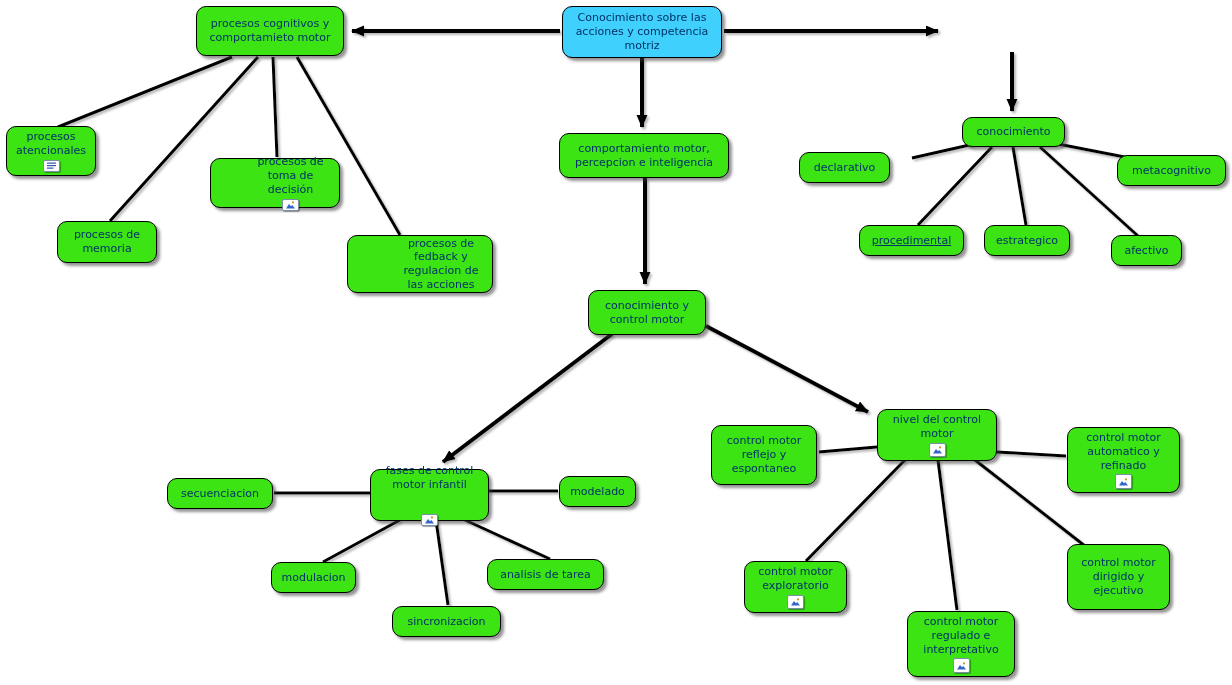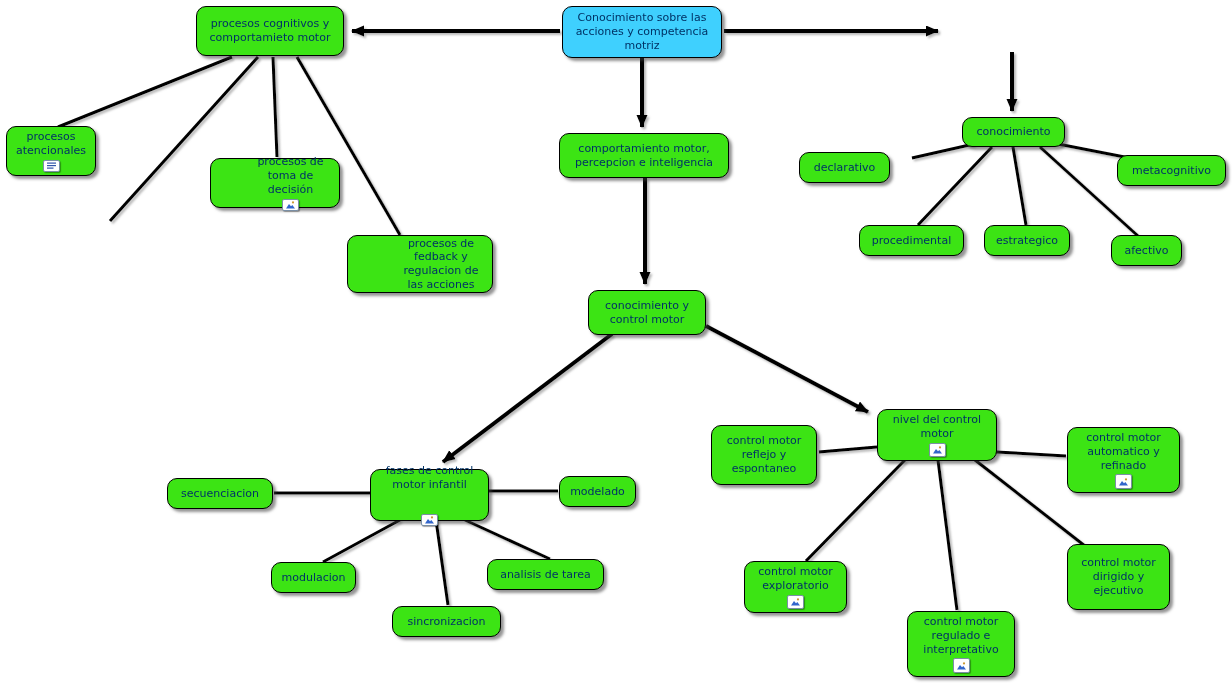--- a/index.html
+++ b/index.html
@@ -121,20 +121,23 @@
     <span class="label">procesos de toma de decisión</span>
     <span class="res-icon">
       <svg width="11" height="10" viewBox="0 0 11 10">
           <rect width="11" height="10" fill="#ffffff"></rect>
           <polygon points="1,8.5 4,4 6,6.2 7.3,5 10,8.5" fill="#3366cc"></polygon>
           <circle cx="8" cy="2.4" r="1.1" fill="#cc9933"></circle>
         </svg>
     </span>
   </div>
 
+  <div class="node" style="left:57px; top:221px; width:100px; height:42px;">
+    <span class="label">procesos de memoria</span>
+  </div>
 
   <div class="node" style="left:347px; top:235px; width:146px; height:58px;padding-left:47px;">
     <span class="label">procesos de fedback y regulacion de las acciones</span>
   </div>
 
   <div class="node" style="left:559px; top:133px; width:170px; height:45px;">
     <span class="label">comportamiento motor, percepcion e inteligencia</span>
   </div>
 
   <div class="node" style="left:588px; top:290px; width:118px; height:45px;align-items:flex-end;">
@@ -147,21 +150,21 @@
   </div>
 
   <div class="node" style="left:799px; top:152px; width:91px; height:31px;">
     <span class="label">declarativo</span>
   </div>
 
   <div class="node" style="left:1117px; top:155px; width:109px; height:31px;">
     <span class="label">metacognitivo</span>
   </div>
 
-  <div class="node" style="left:859px; top:225px; width:105px; height:31px;">
+  <div class="node" style="left:859px; top:225px; width:105px; height:31px;text-decoration:underline;">
     <span class="label">procedimental</span>
   </div>
 
   <div class="node" style="left:984px; top:225px; width:86px; height:31px;">
     <span class="label">estrategico</span>
   </div>
 
   <div class="node" style="left:1111px; top:235px; width:71px; height:31px;">
     <span class="label">afectivo</span>
   </div>

